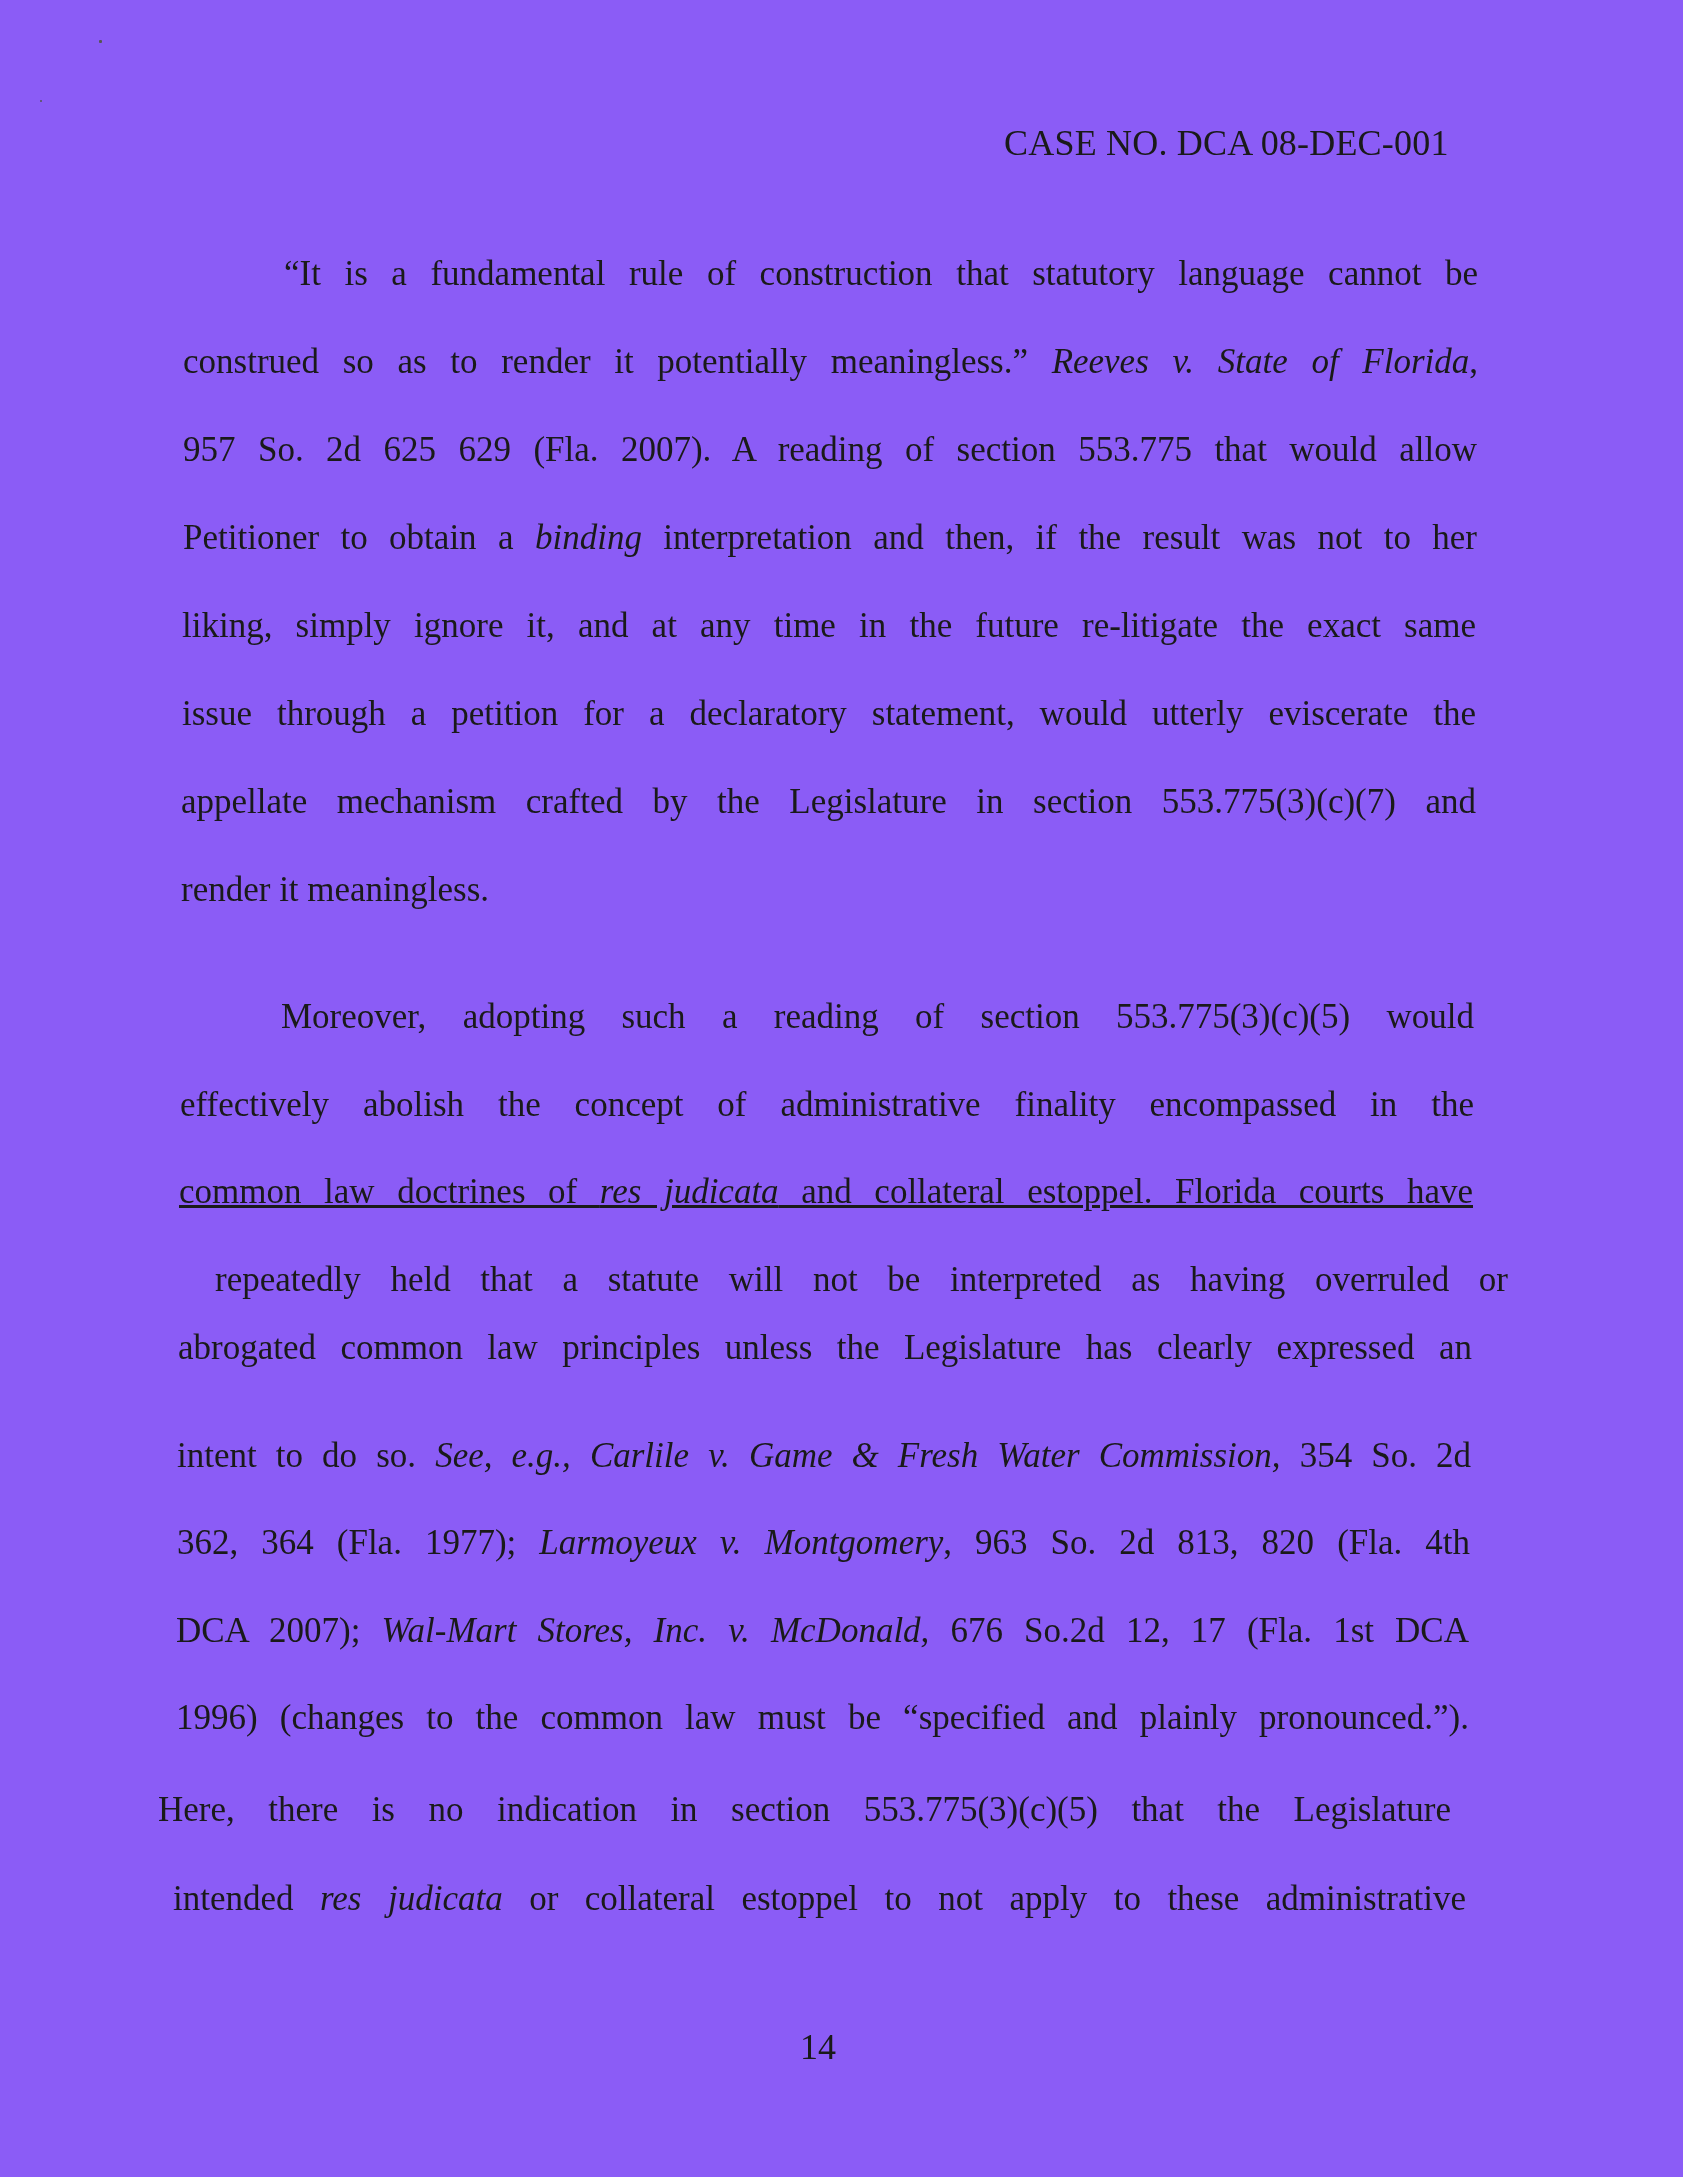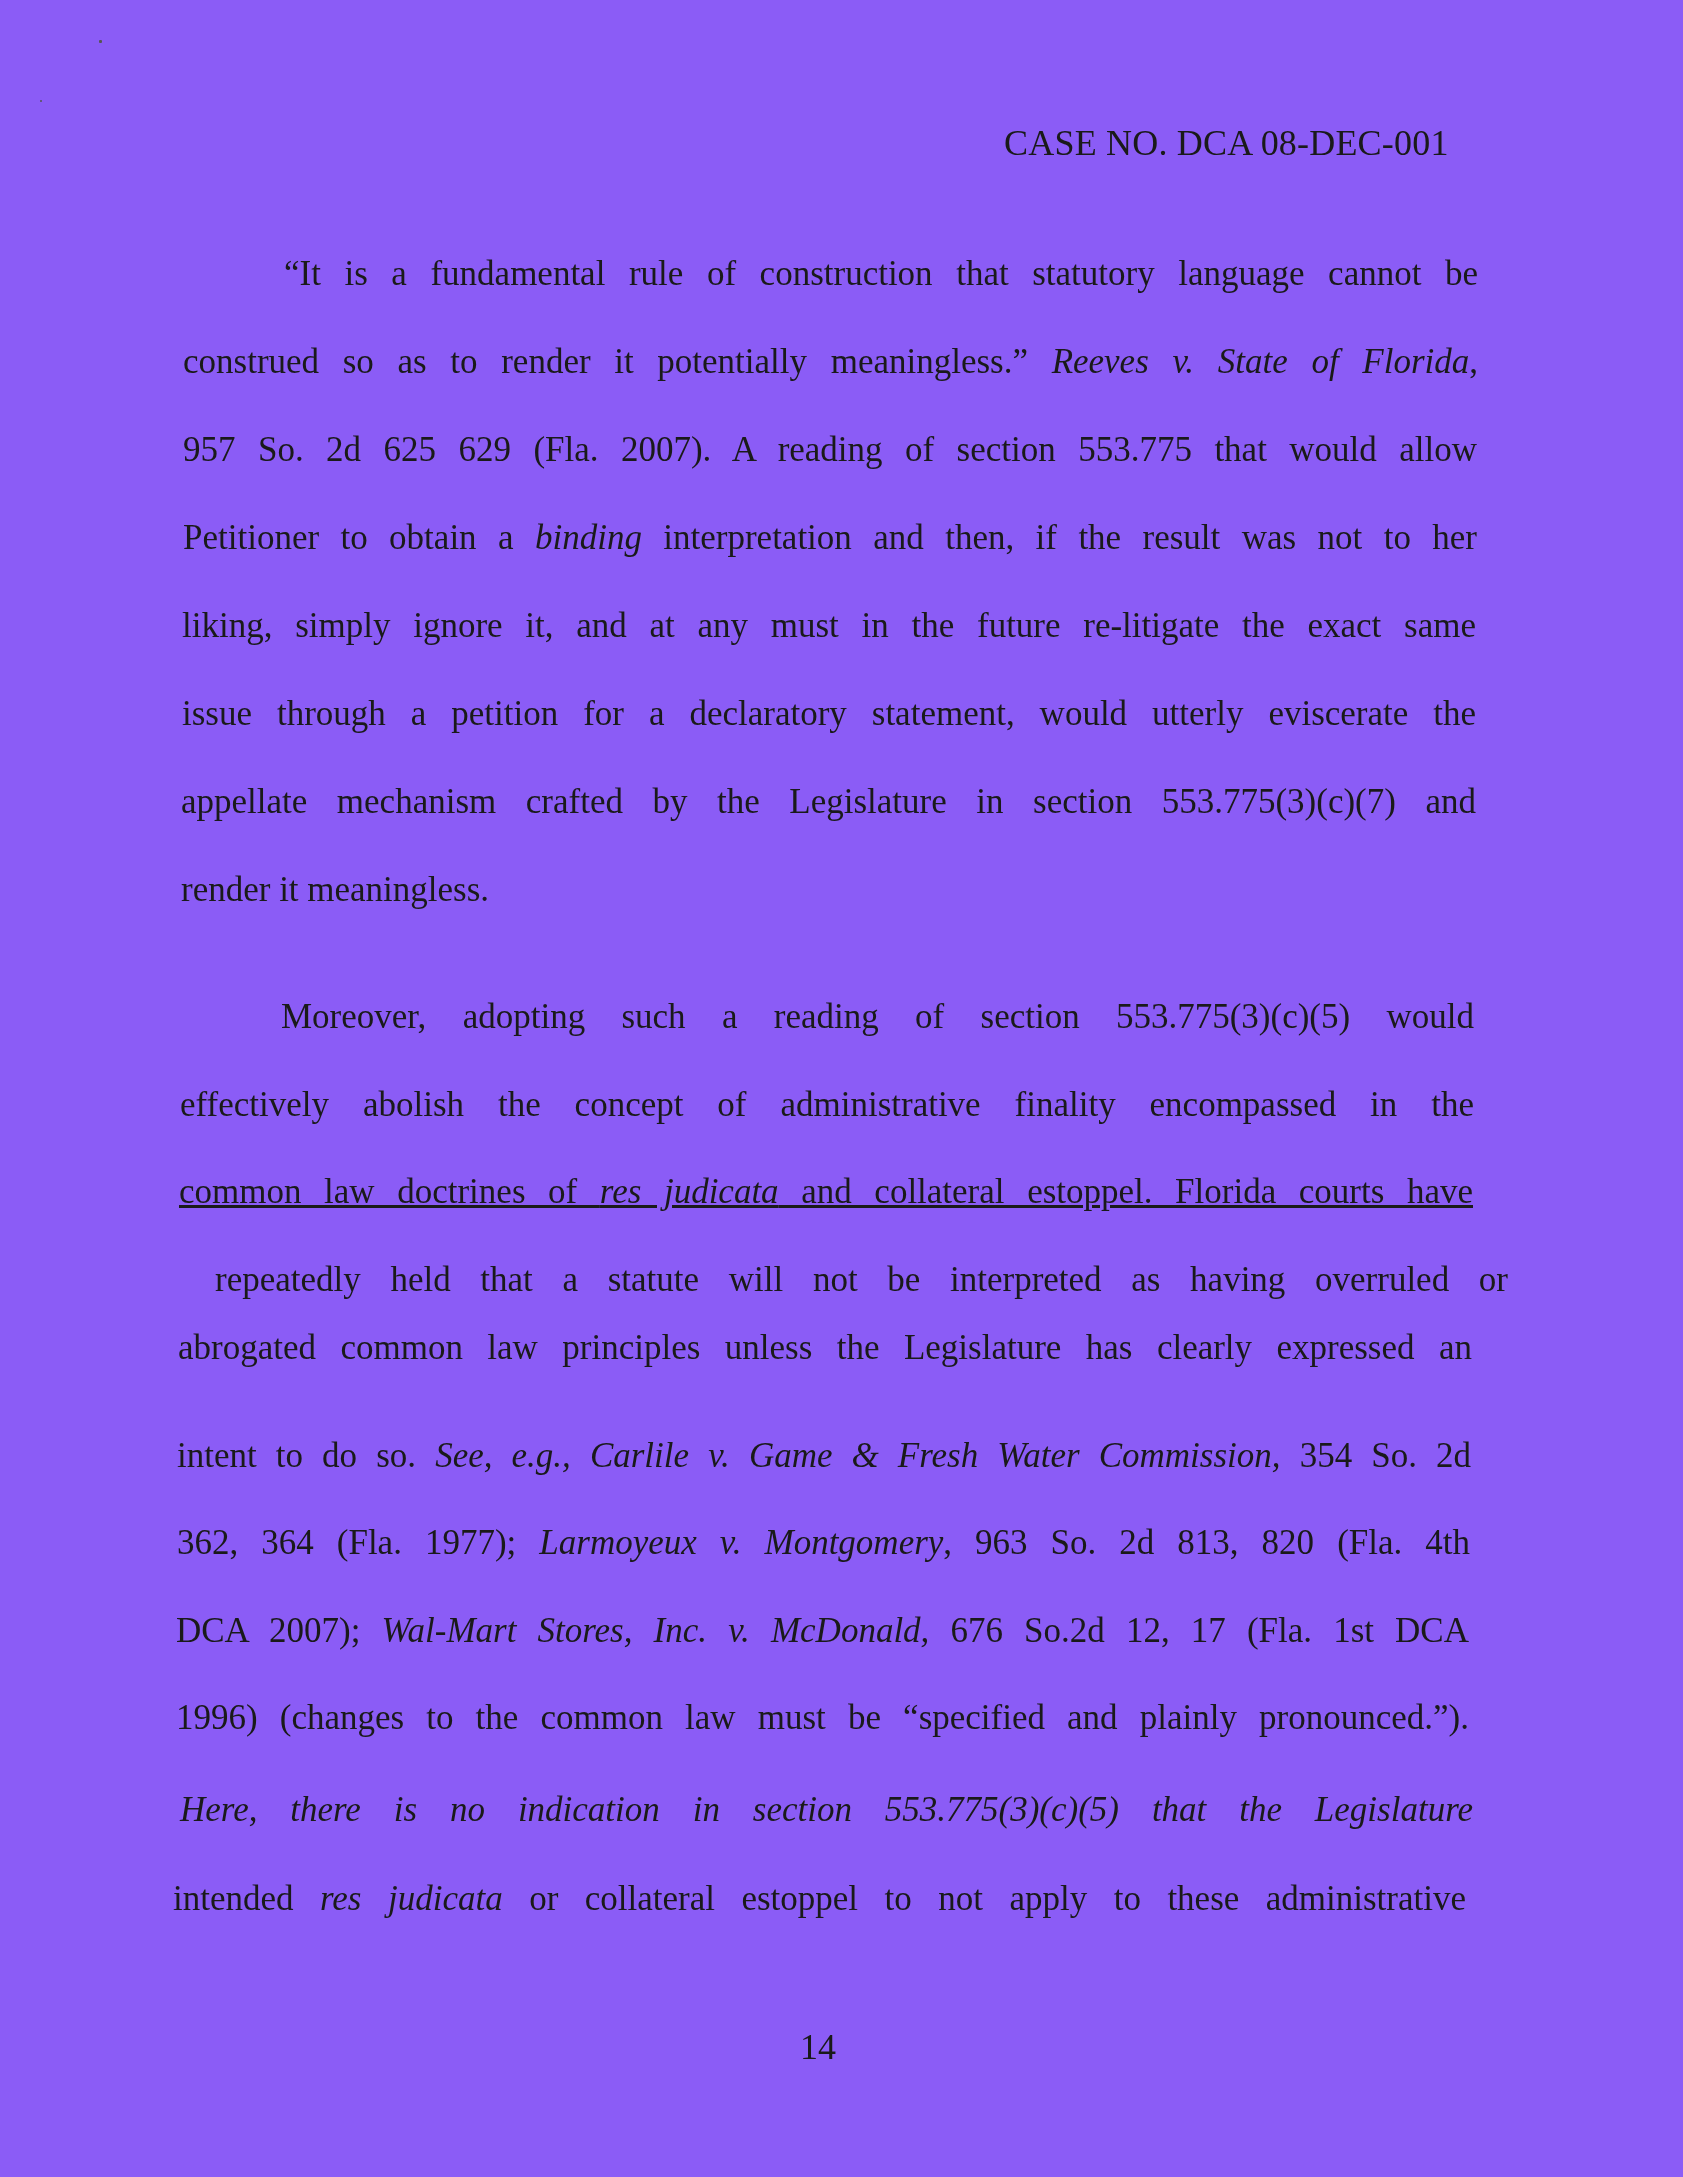--- a/index.html
+++ b/index.html
@@ -70,32 +70,32 @@
   <div class="speck" style="left:99px; top:40px;"></div>
   <div class="speck" style="left:40px; top:100px; width:2px; height:2px;"></div>
 
   <div class="header">CASE NO. DCA 08-DEC-001</div>
 
   <div id="body-text">
       <div class="line" style="left: 284px; top: 252px; width: 1194px; white-space: normal;"><span>“It is a fundamental rule of construction that statutory language cannot be</span></div>
       <div class="line" style="left: 183px; top: 340px; width: 1295px; white-space: normal;"><span>construed so as to render it potentially meaningless.” </span><i>Reeves v. State of Florida</i><span>,</span></div>
       <div class="line" style="left: 183px; top: 428px; width: 1294px; white-space: normal;"><span>957 So. 2d 625 629 (Fla. 2007).  A reading of section 553.775 that would allow</span></div>
       <div class="line" style="left: 183px; top: 516px; width: 1294px; white-space: normal;"><span>Petitioner to obtain a </span><i>binding</i><span> interpretation and then, if the result was not to her</span></div>
-      <div class="line" style="left: 182px; top: 604px; width: 1294px; white-space: normal;"><span>liking, simply ignore it, and at any must in the future re-litigate the exact same</span></div>
+      <div class="line" style="left: 182px; top: 604px; width: 1294px; white-space: normal;"><span>liking, simply ignore it, and at any time in the future re-litigate the exact same</span></div>
       <div class="line" style="left: 182px; top: 692px; width: 1294px; white-space: normal;"><span>issue through a petition for a declaratory statement,  would utterly eviscerate the</span></div>
       <div class="line" style="left: 181px; top: 780px; width: 1295px; white-space: normal;"><span>appellate mechanism crafted by the Legislature in section 553.775(3)(c)(7) and</span></div>
       <div class="line last" style="left: 181px; top: 868px; width: 1295px; white-space: normal;"><span>render it meaningless.</span></div>
       <div class="line" style="left: 281px; top: 995px; width: 1193px; white-space: normal;"><span>Moreover, adopting such a reading of section 553.775(3)(c)(5) would</span></div>
       <div class="line" style="left: 180px; top: 1083px; width: 1294px; white-space: normal;"><span>effectively abolish the concept of administrative finality encompassed in the</span></div>
       <div class="line" style="left: 179px; top: 1170px; width: 1294px; white-space: normal; text-decoration: underline;"><span>common law doctrines of </span><i>res judicata</i><span> and collateral estoppel.  Florida courts have</span></div>
       <div class="line" style="left: 179px; top: 1258px; width: 1293px; white-space: normal; margin-left: 36px;"><span>repeatedly held that a statute will not be interpreted as having overruled or</span></div>
       <div class="line" style="left: 178px; top: 1305px; width: 1294px; white-space: normal; margin-top: 21px;"><span>abrogated common law principles unless the Legislature has clearly expressed an</span></div>
       <div class="line" style="left: 177px; top: 1434px; width: 1294px; white-space: normal;"><span>intent to do so.  </span><i>See, e.g., Carlile v. Game &amp; Fresh Water Commission,</i><span> 354 So. 2d</span></div>
       <div class="line" style="left: 177px; top: 1521px; width: 1293px; white-space: normal;"><span>362, 364 (Fla. 1977); </span><i>Larmoyeux v. Montgomery</i><span>, 963 So. 2d 813, 820 (Fla. 4th</span></div>
       <div class="line" style="left: 176px; top: 1609px; width: 1293px; white-space: normal;"><span>DCA 2007); </span><i>Wal-Mart Stores, Inc. v. McDonald,</i><span> 676 So.2d 12, 17 (Fla. 1st DCA</span></div>
       <div class="line" style="left: 176px; top: 1696px; width: 1293px; white-space: normal;"><span>1996) (changes to the common law must be “specified and plainly pronounced.”).</span></div>
-      <div class="line" style="left: 180px; top: 1788px; width: 1293px; white-space: normal; font-style: italic;"><span>Here, there is no indication in section 553.775(3)(c)(5) that the Legislature</span></div>
+      <div class="line" style="left: 158px; top: 1788px; width: 1293px; white-space: normal;"><span>Here, there is no indication in section 553.775(3)(c)(5) that the Legislature</span></div>
       <div class="line" style="left: 173px; top: 1877px; width: 1293px; white-space: normal;"><span>intended  </span><i>res judicata</i><span> or collateral estoppel to not apply to these administrative</span></div>
     </div>
 
   <div class="page-number">14</div>
 </div>
 
 
 </body></html>

